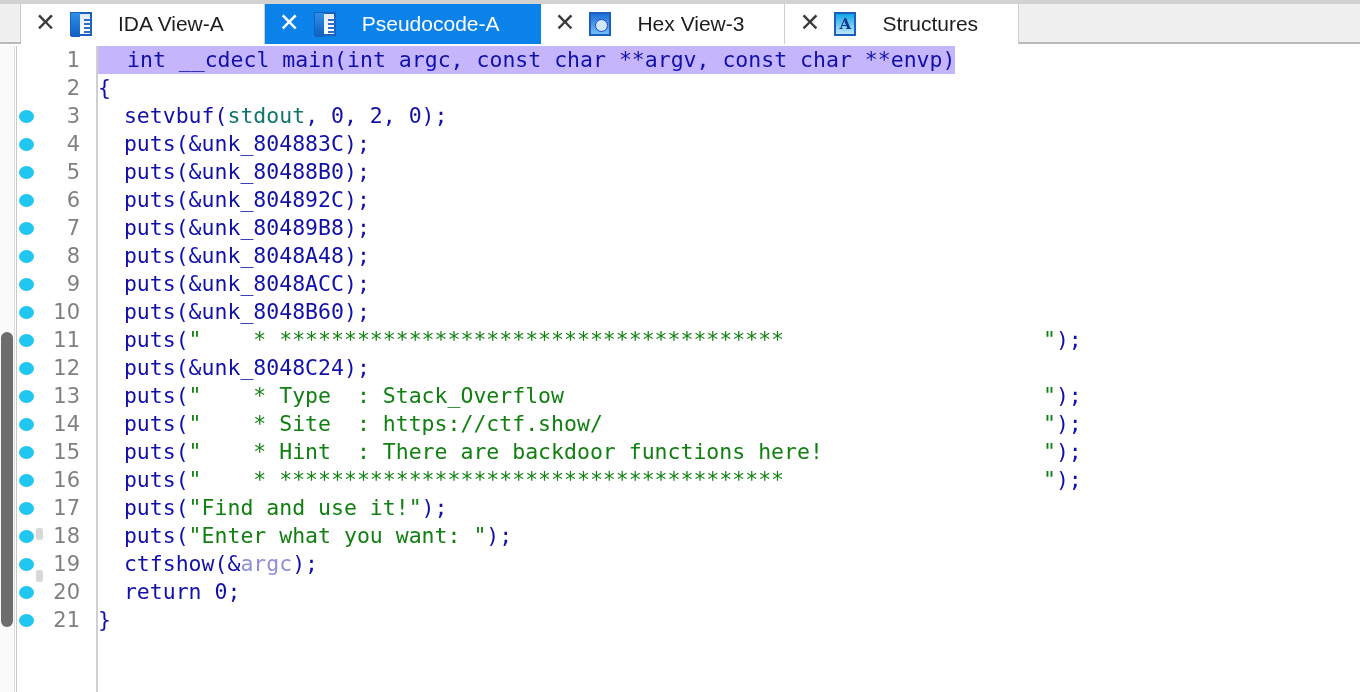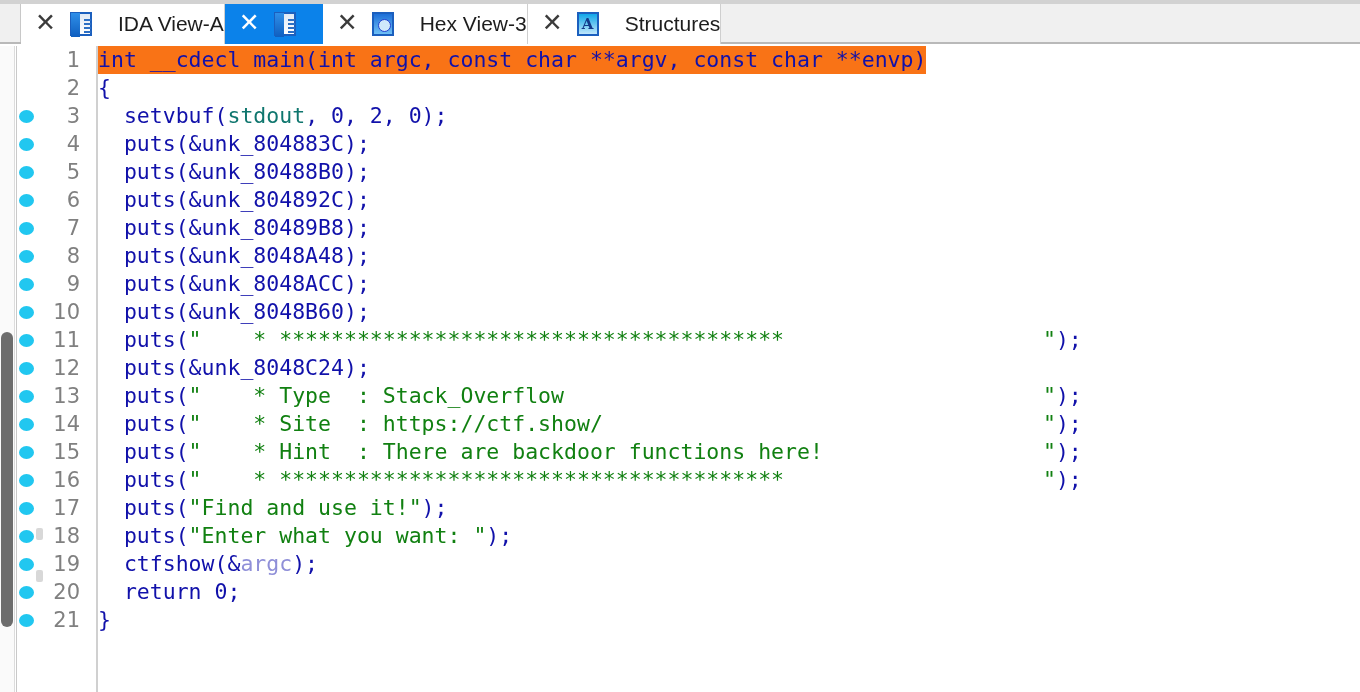--- a/index.html
+++ b/index.html
@@ -47,21 +47,21 @@
     font-size:25px;font-weight:300;line-height:1;
     color:#3b3b3b;
     padding:0 14px 3px 0;
     cursor:pointer;
   }
   .tab.active .closex{color:#ffffff;}
   .tab .tabico{
     width:22px;height:24px;margin-right:26px;flex:0 0 22px;
     position:relative;
   }
-  .tab .tablabel{}
+  .tab .tablabel{padding-right:40px;}
 
   
   .ico-doc{
     background:linear-gradient(#dfe9f5,#ffffff);
     border:2px solid #1b5fbe;
     box-sizing:border-box;
   }
   .ico-doc:before{
     content:"";position:absolute;left:-1px;top:-1px;width:9px;height:24px;
     background:linear-gradient(#2f8fe8,#0f5fc0);
@@ -124,21 +124,21 @@
     text-align:right;
     color:#808080;
     font-family:"DejaVu Sans",sans-serif;
     font-size:21px;line-height:28px;
   }
   .row .bp{
     position:absolute;left:-79px;top:8px;
     width:15px;height:13px;border-radius:50%;
     background:#21c7f0;
   }
-  .row.hl .txt{background:#f97316;}
+  .row.hl .txt{background:#c4b5fd;padding-left:29px;}
   .txt{display:inline-block;}
 
   .c-kw{color:#1111aa;}
   .c-pink{color:#0f766e;}
   .c-str{color:#118011;}
   .c-var{color:#8f8fd8;margin-top:20px;}
 </style>
 </head>
 <body>
 
@@ -148,20 +148,21 @@
     <div class="tabgap"></div>
     <div id="tabs-host" style="display:flex;align-items:stretch;">
         <div class="tab">
           <span class="closex">✕</span>
           <span class="tabico ico-doc"></span>
           <span class="tablabel">IDA View-A</span>
         </div>
         <div class="tab active">
           <span class="closex">✕</span>
           <span class="tabico ico-doc"></span>
+          <span class="tablabel">Pseudocode-A</span>
         </div>
         <div class="tab">
           <span class="closex">✕</span>
           <span class="tabico ico-hex"></span>
           <span class="tablabel">Hex View-3</span>
         </div>
         <div class="tab">
           <span class="closex">✕</span>
           <span class="tabico ico-struct">A</span>
           <span class="tablabel">Structures</span>

